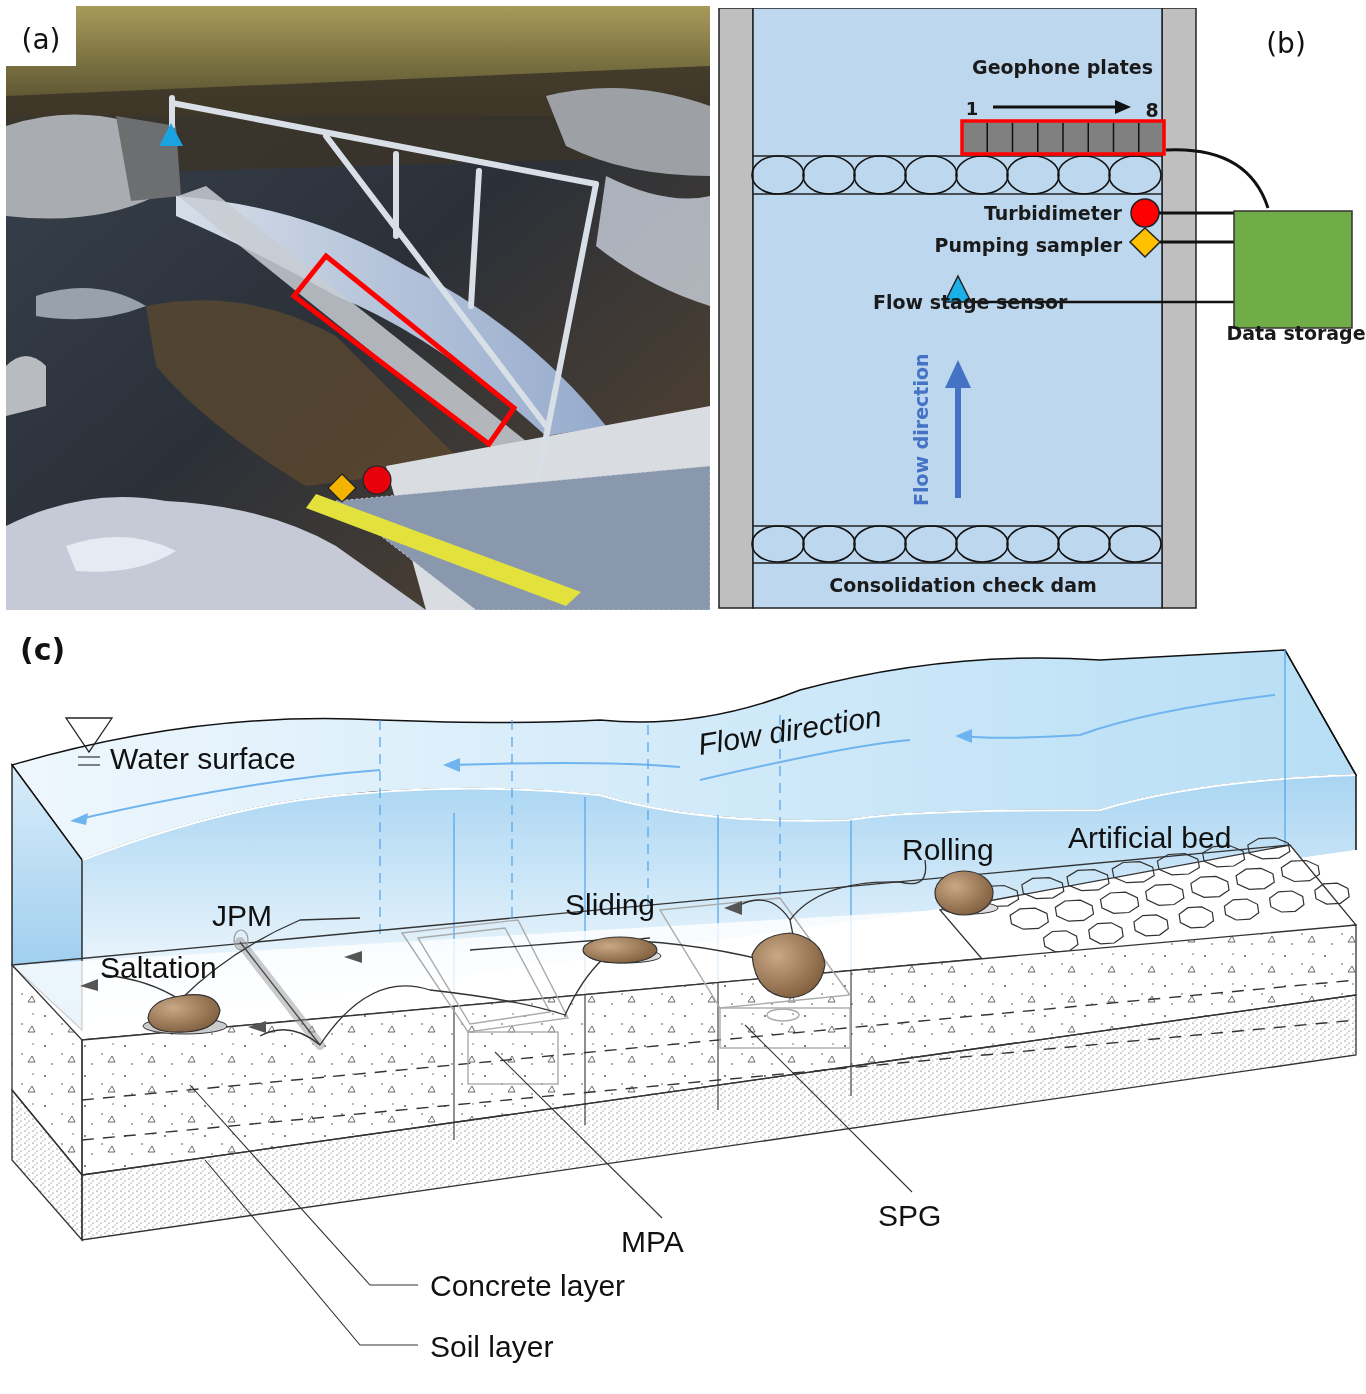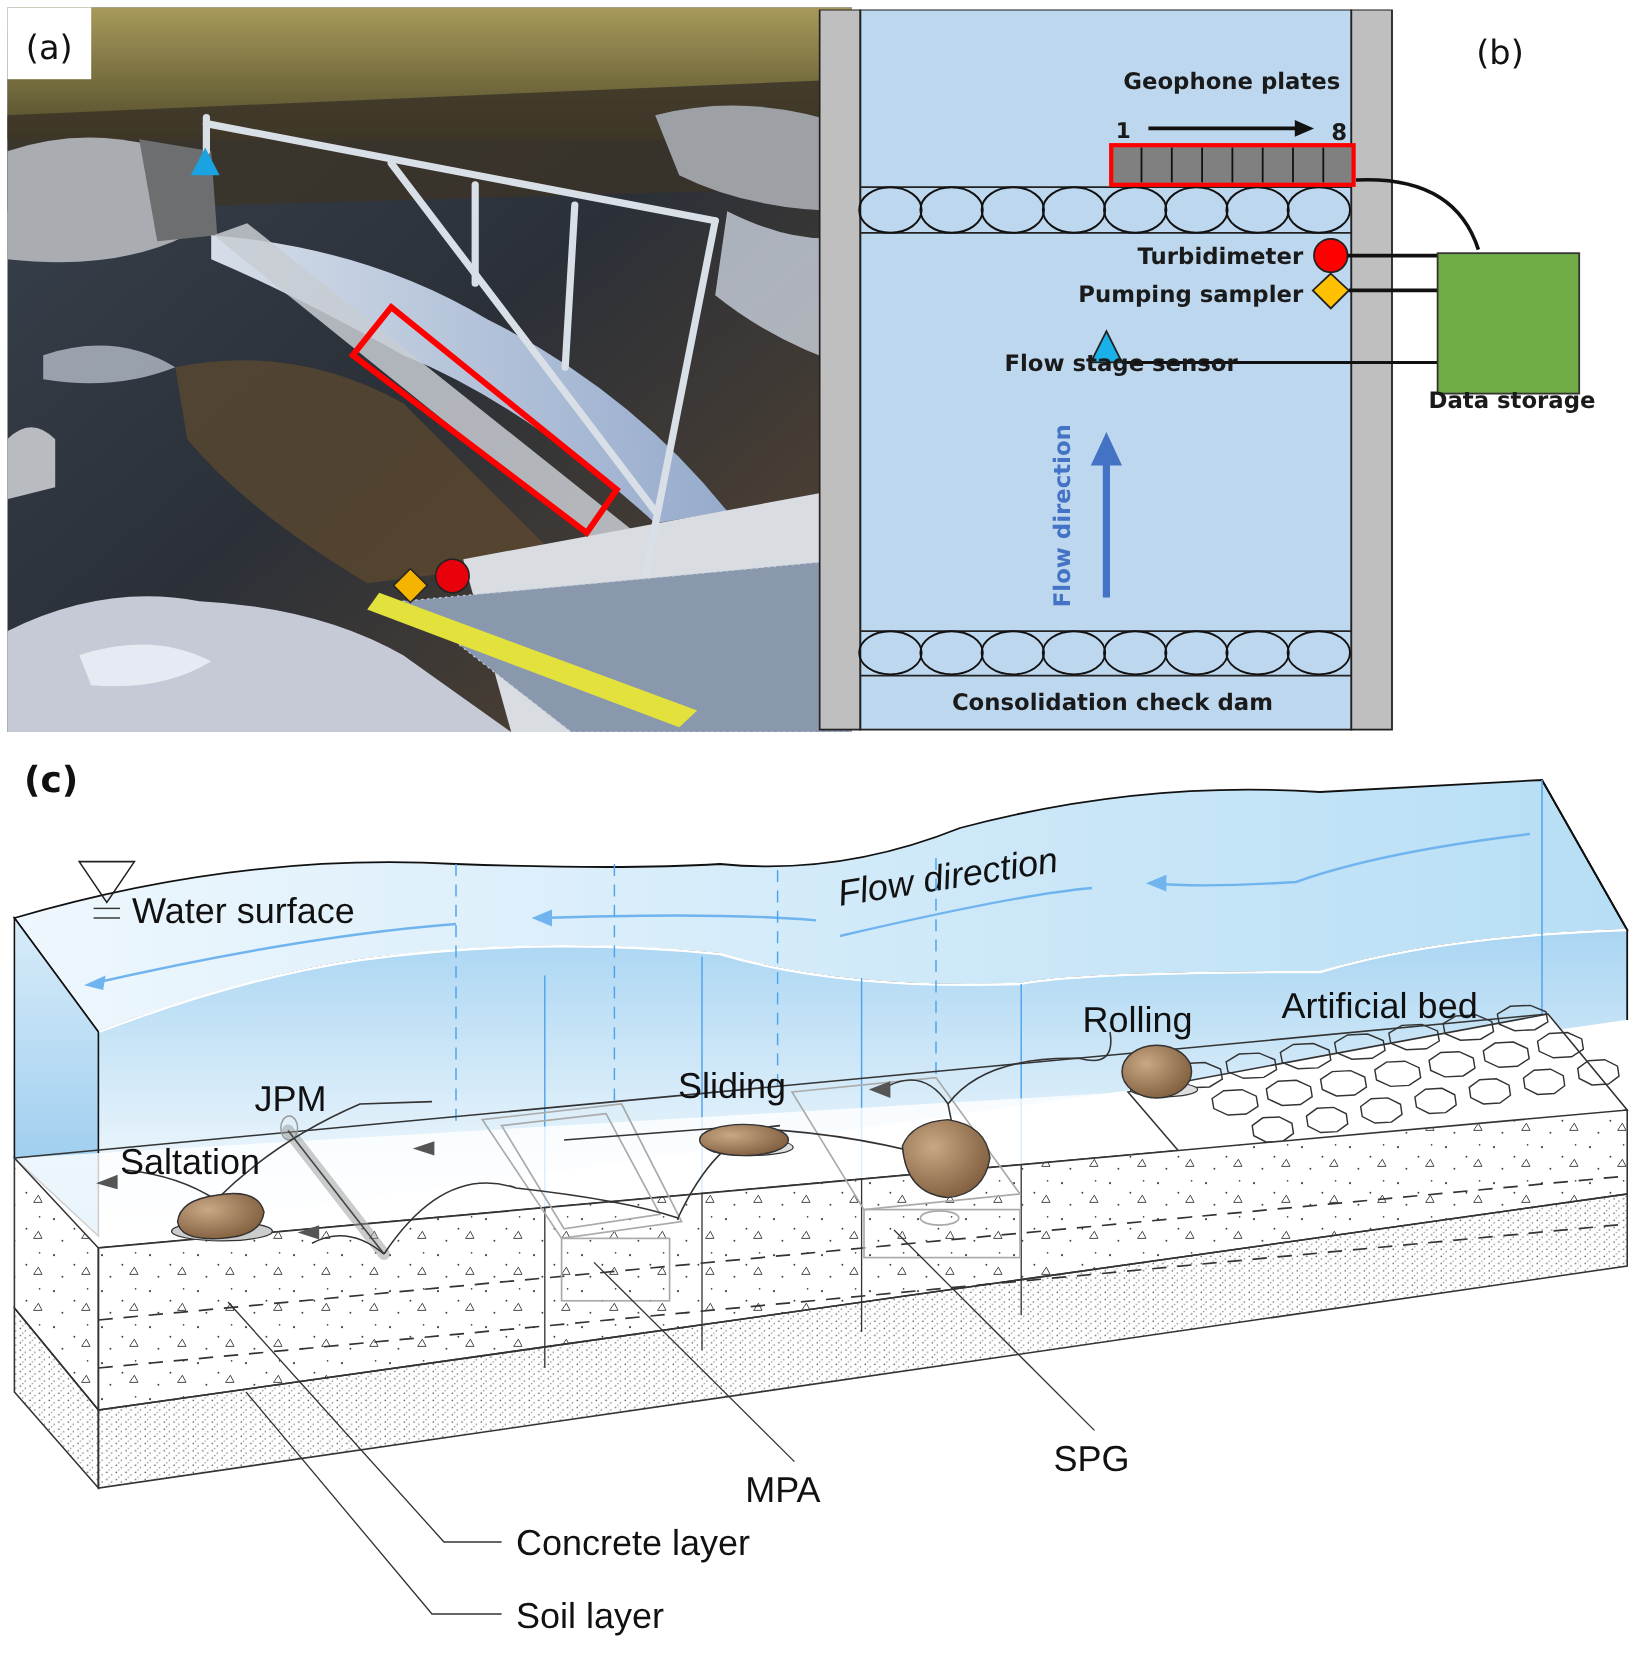--- a/index.html
+++ b/index.html
@@ -1,19 +1,19 @@
 <!DOCTYPE html>
 <html><head>
 <meta charset="utf-8">
 <style>
   html, body { margin:0; padding:0; background:#ffffff; }
   body { width:1366px; height:1394px; position:relative; overflow:hidden; font-family:"DejaVu Sans", sans-serif; }
   .panel { position:absolute; }
   #panel-a { left:6px; top:6px; width:704px; height:604px; overflow:hidden; }
-  #panel-b { left:682px; top:8px; width:648px; height:604px; }
+  #panel-b { left:718px; top:8px; width:648px; height:604px; }
   #panel-c { left:0; top:620px; width:1366px; height:774px; }
   svg text { font-family:"Liberation Sans", sans-serif; }
   .lbl-b { font-family:"DejaVu Sans", sans-serif; font-weight:bold; fill:#1a1a1a; }
   .lbl-c { font-family:"Liberation Sans", sans-serif; fill:#111; }
 </style>
 </head>
 <body>
 
 <div class="panel" id="panel-a">
   <svg width="704" height="604" viewBox="0 0 704 604">

